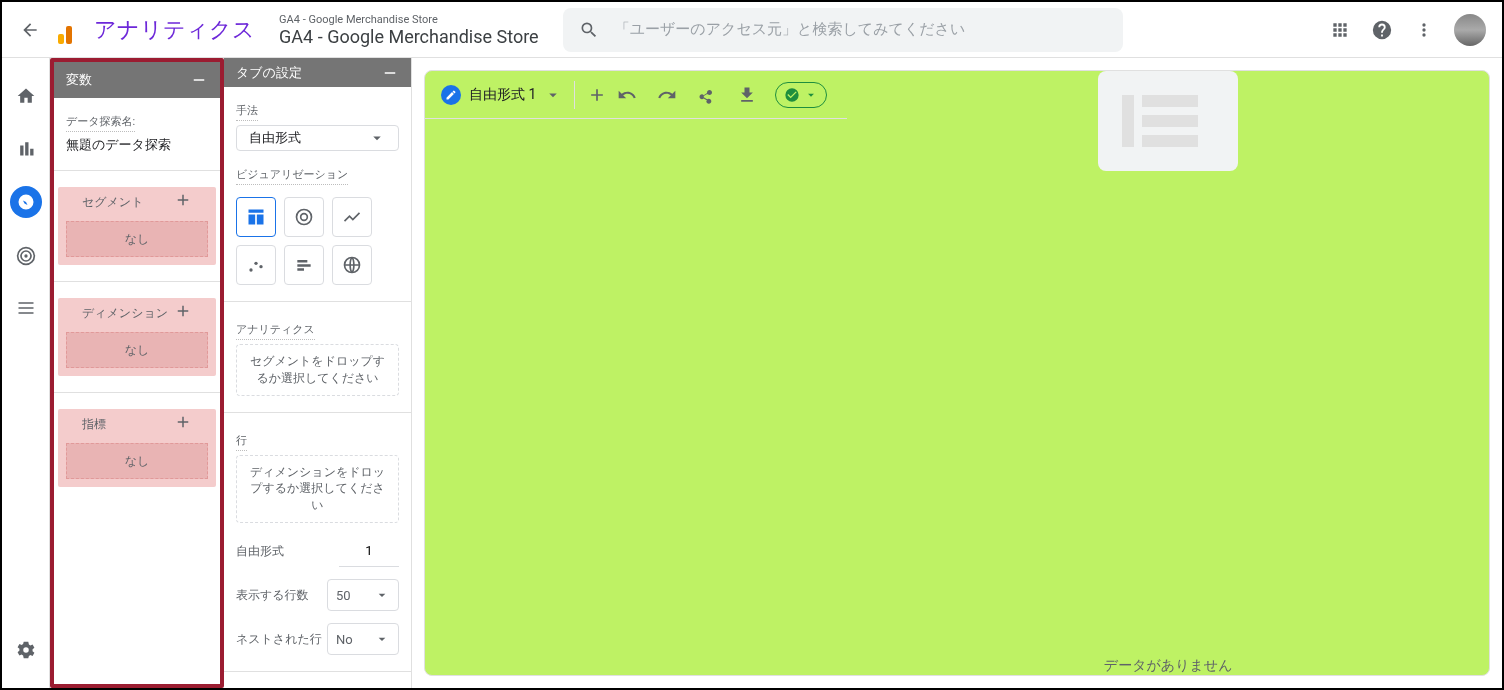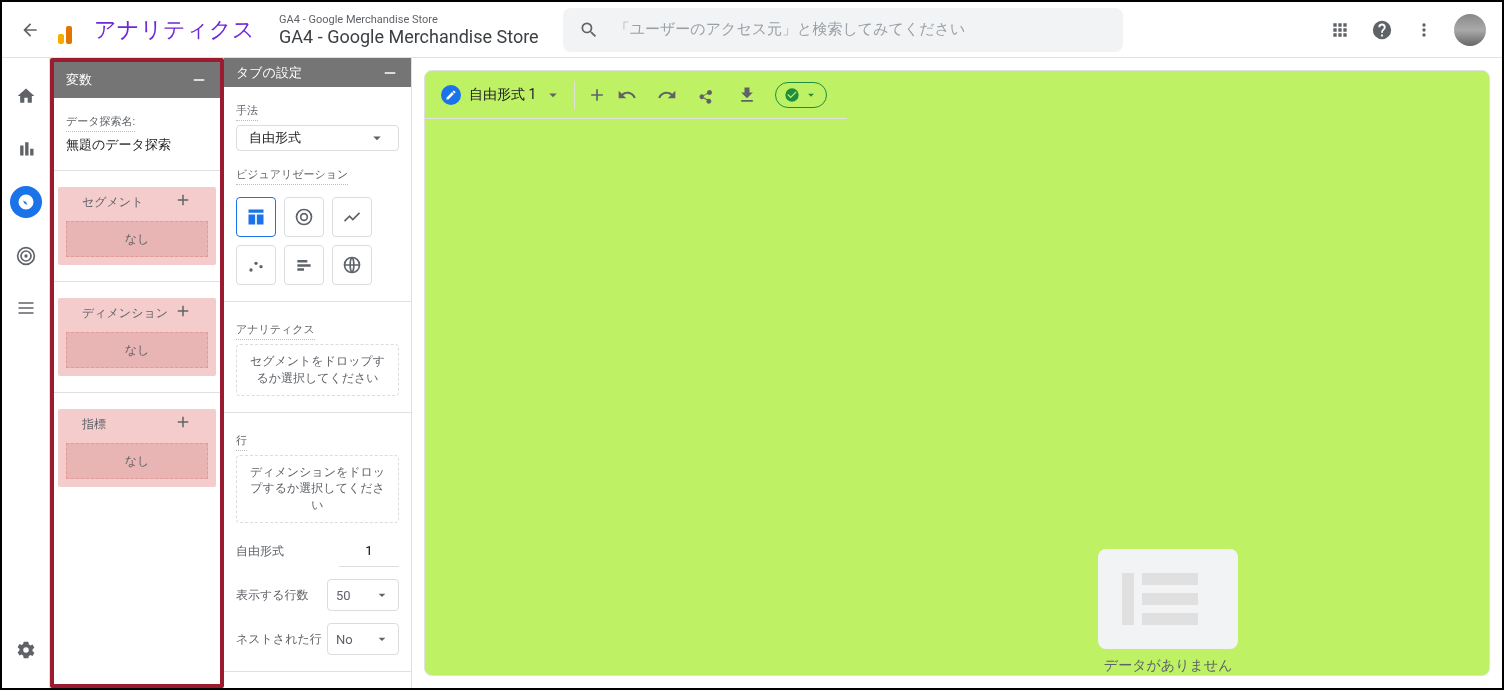--- a/index.html
+++ b/index.html
@@ -69,21 +69,21 @@
 .tab-chip { display:flex; align-items:center; gap:8px; padding:0 8px; height:36px; cursor:pointer;}
 .edit-circle { width:20px; height:20px; border-radius:50%; background:#1a73e8; display:flex; align-items:center; justify-content:center;}
 .tab-name { font-size:14px; color:#202124;}
 .tab-chip svg.caret { color:#5f6368;}
 .tab-sep { width:1px; height:28px; background:#e0e0e0; margin:0 4px;}
 .add-tab { width:36px; height:36px; display:flex; align-items:center; justify-content:center; color:#5f6368; cursor:pointer;}
 .toolbar-spacer { flex:1;}
 .toolbar-right { display:flex; align-items:center; gap:16px; padding-right:12px; color:#5f6368;}
 .status-pill { display:flex; align-items:center; gap:4px; border:1px solid #1e8e3e; border-radius:16px; padding:4px 8px; color:#1e8e3e; cursor:pointer;}
 
-.canvas-empty { flex:1; display:flex; flex-direction:column; align-items:center; justify-content:flex-end; gap:8px;}
+.canvas-empty { flex:1; display:flex; flex-direction:column; align-items:center; justify-content:space-between; gap:8px;}
 .empty-illus { width:140px; height:100px; background:#f1f3f4; border-radius:8px; position:relative; display:flex; align-items:center; justify-content:center;}
 .empty-illus::before { content:''; position:absolute; top:24px; left:24px; width:12px; height:52px; background:#e0e0e0;}
 .empty-illus::after { content:''; position:absolute; top:24px; left:44px; width:56px; height:12px; background:#e0e0e0; box-shadow: 0 20px 0 #e0e0e0, 0 40px 0 #e0e0e0;}
 .empty-text { font-size:14px; color:#5f6368;}
 
 
 .pink { background:#f4cccc; border-radius:2px;}
 .pink .empty-chip { background:#e9b4b4; border-color:#e19999;}
 
 svg { flex-shrink:0; }

